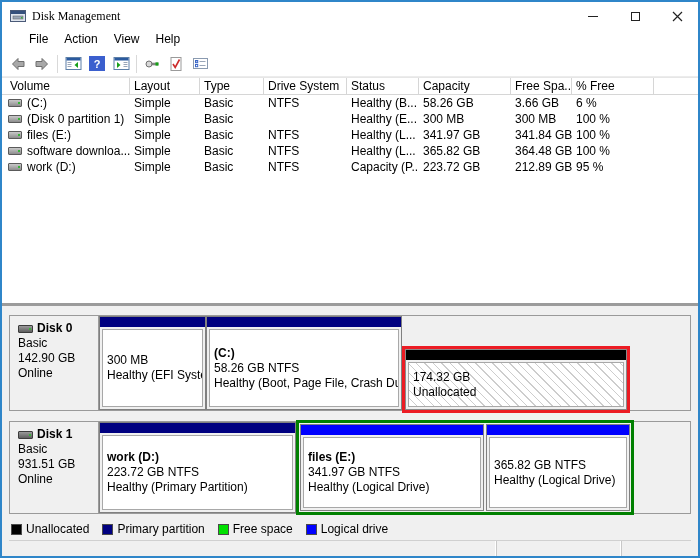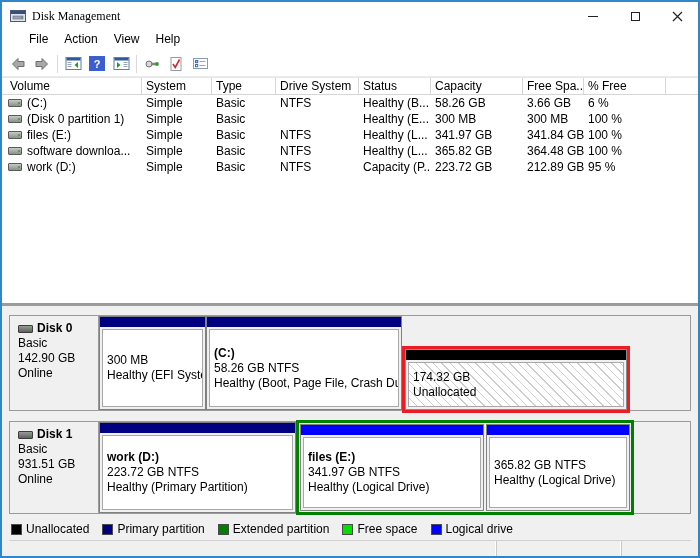--- a/index.html
+++ b/index.html
@@ -30,21 +30,21 @@
   .help-badge { width:16px; height:15px; background:#3b5fce; color:#fff; font-weight:bold;
                 font-size:11px; display:flex; align-items:center; justify-content:center; }
 
   
   .listpane { height:226px; flex:0 0 auto; overflow:hidden; }
   .thead { display:flex; height:18px; line-height:17px; border-bottom:1px solid #d6d6d6;
            border-top:1px solid #e6e6e6; }
   .th { border-right:1px solid #d6d6d6; padding-left:4px; overflow:hidden; white-space:nowrap; }
   .vrow { display:flex; height:16px; line-height:16px; align-items:center; }
   .c { padding-left:4px; overflow:hidden; white-space:nowrap; }
-  .c0,.h0 { width:140px; } .c1,.h1 { width:70px; } .c2,.h2 { width:64px; }
+  .c0,.h0 { width:128px; } .c1,.h1 { width:70px; } .c2,.h2 { width:64px; }
   .c3,.h3 { width:83px; } .c4,.h4 { width:72px; } .c5,.h5 { width:92px; }
   .c6,.h6 { width:61px; } .c7,.h7 { width:82px; } .h8 { flex:1; border-right:none; }
   .h0 { padding-left:8px; }
   .c0 { display:flex; align-items:center; padding-left:6px; }
   .drive-ico { width:14px; height:8px; flex:0 0 auto; margin-right:5px;
                background:linear-gradient(#c9c9c9,#8d8d8d); border:1px solid #5a5a5a;
                border-radius:1px; position:relative; }
   .drive-ico::after { content:""; position:absolute; right:1px; top:2px; width:2px; height:2px;
                       background:#37b437; }
 
@@ -188,21 +188,21 @@
         <rect x="3.5" y="8.5" width="2.2" height="2.2" fill="none" stroke="#3a66c8"></rect>
         <rect x="7.5" y="5" width="6" height="1" fill="#9aa6b8"></rect>
         <rect x="7.5" y="9" width="6" height="1" fill="#9aa6b8"></rect>
       </svg>
     </div>
   </div>
 
   <div class="listpane">
     <div class="thead">
       <div class="th h0">Volume</div>
-      <div class="th h1">System</div>
+      <div class="th h1">Layout</div>
       <div class="th h2">Type</div>
       <div class="th h3">Drive System</div>
       <div class="th h4">Status</div>
       <div class="th h5">Capacity</div>
       <div class="th h6">Free Spa...</div>
       <div class="th h7">% Free</div>
       <div class="th h8"></div>
     </div>
 
     <div class="vrow">
@@ -358,24 +358,20 @@
     <div class="legend">
       <div class="leg-item">
         <span class="leg-sq" style="background-color: rgb(0, 0, 0);"></span>
         <span>Unallocated</span>
       </div>
       <div class="leg-item">
         <span class="leg-sq" style="background-color: rgb(0, 0, 128);"></span>
         <span>Primary partition</span>
       </div>
       <div class="leg-item">
-        <span class="leg-sq" style="background-color: rgb(0, 128, 0);"></span>
-        <span>Extended partition</span>
-      </div>
-      <div class="leg-item">
         <span class="leg-sq" style="background-color: rgb(0, 224, 0);"></span>
         <span>Free space</span>
       </div>
       <div class="leg-item">
         <span class="leg-sq" style="background-color: rgb(0, 0, 255);"></span>
         <span>Logical drive</span>
       </div>
     </div>
 
     <div class="statusbar">

